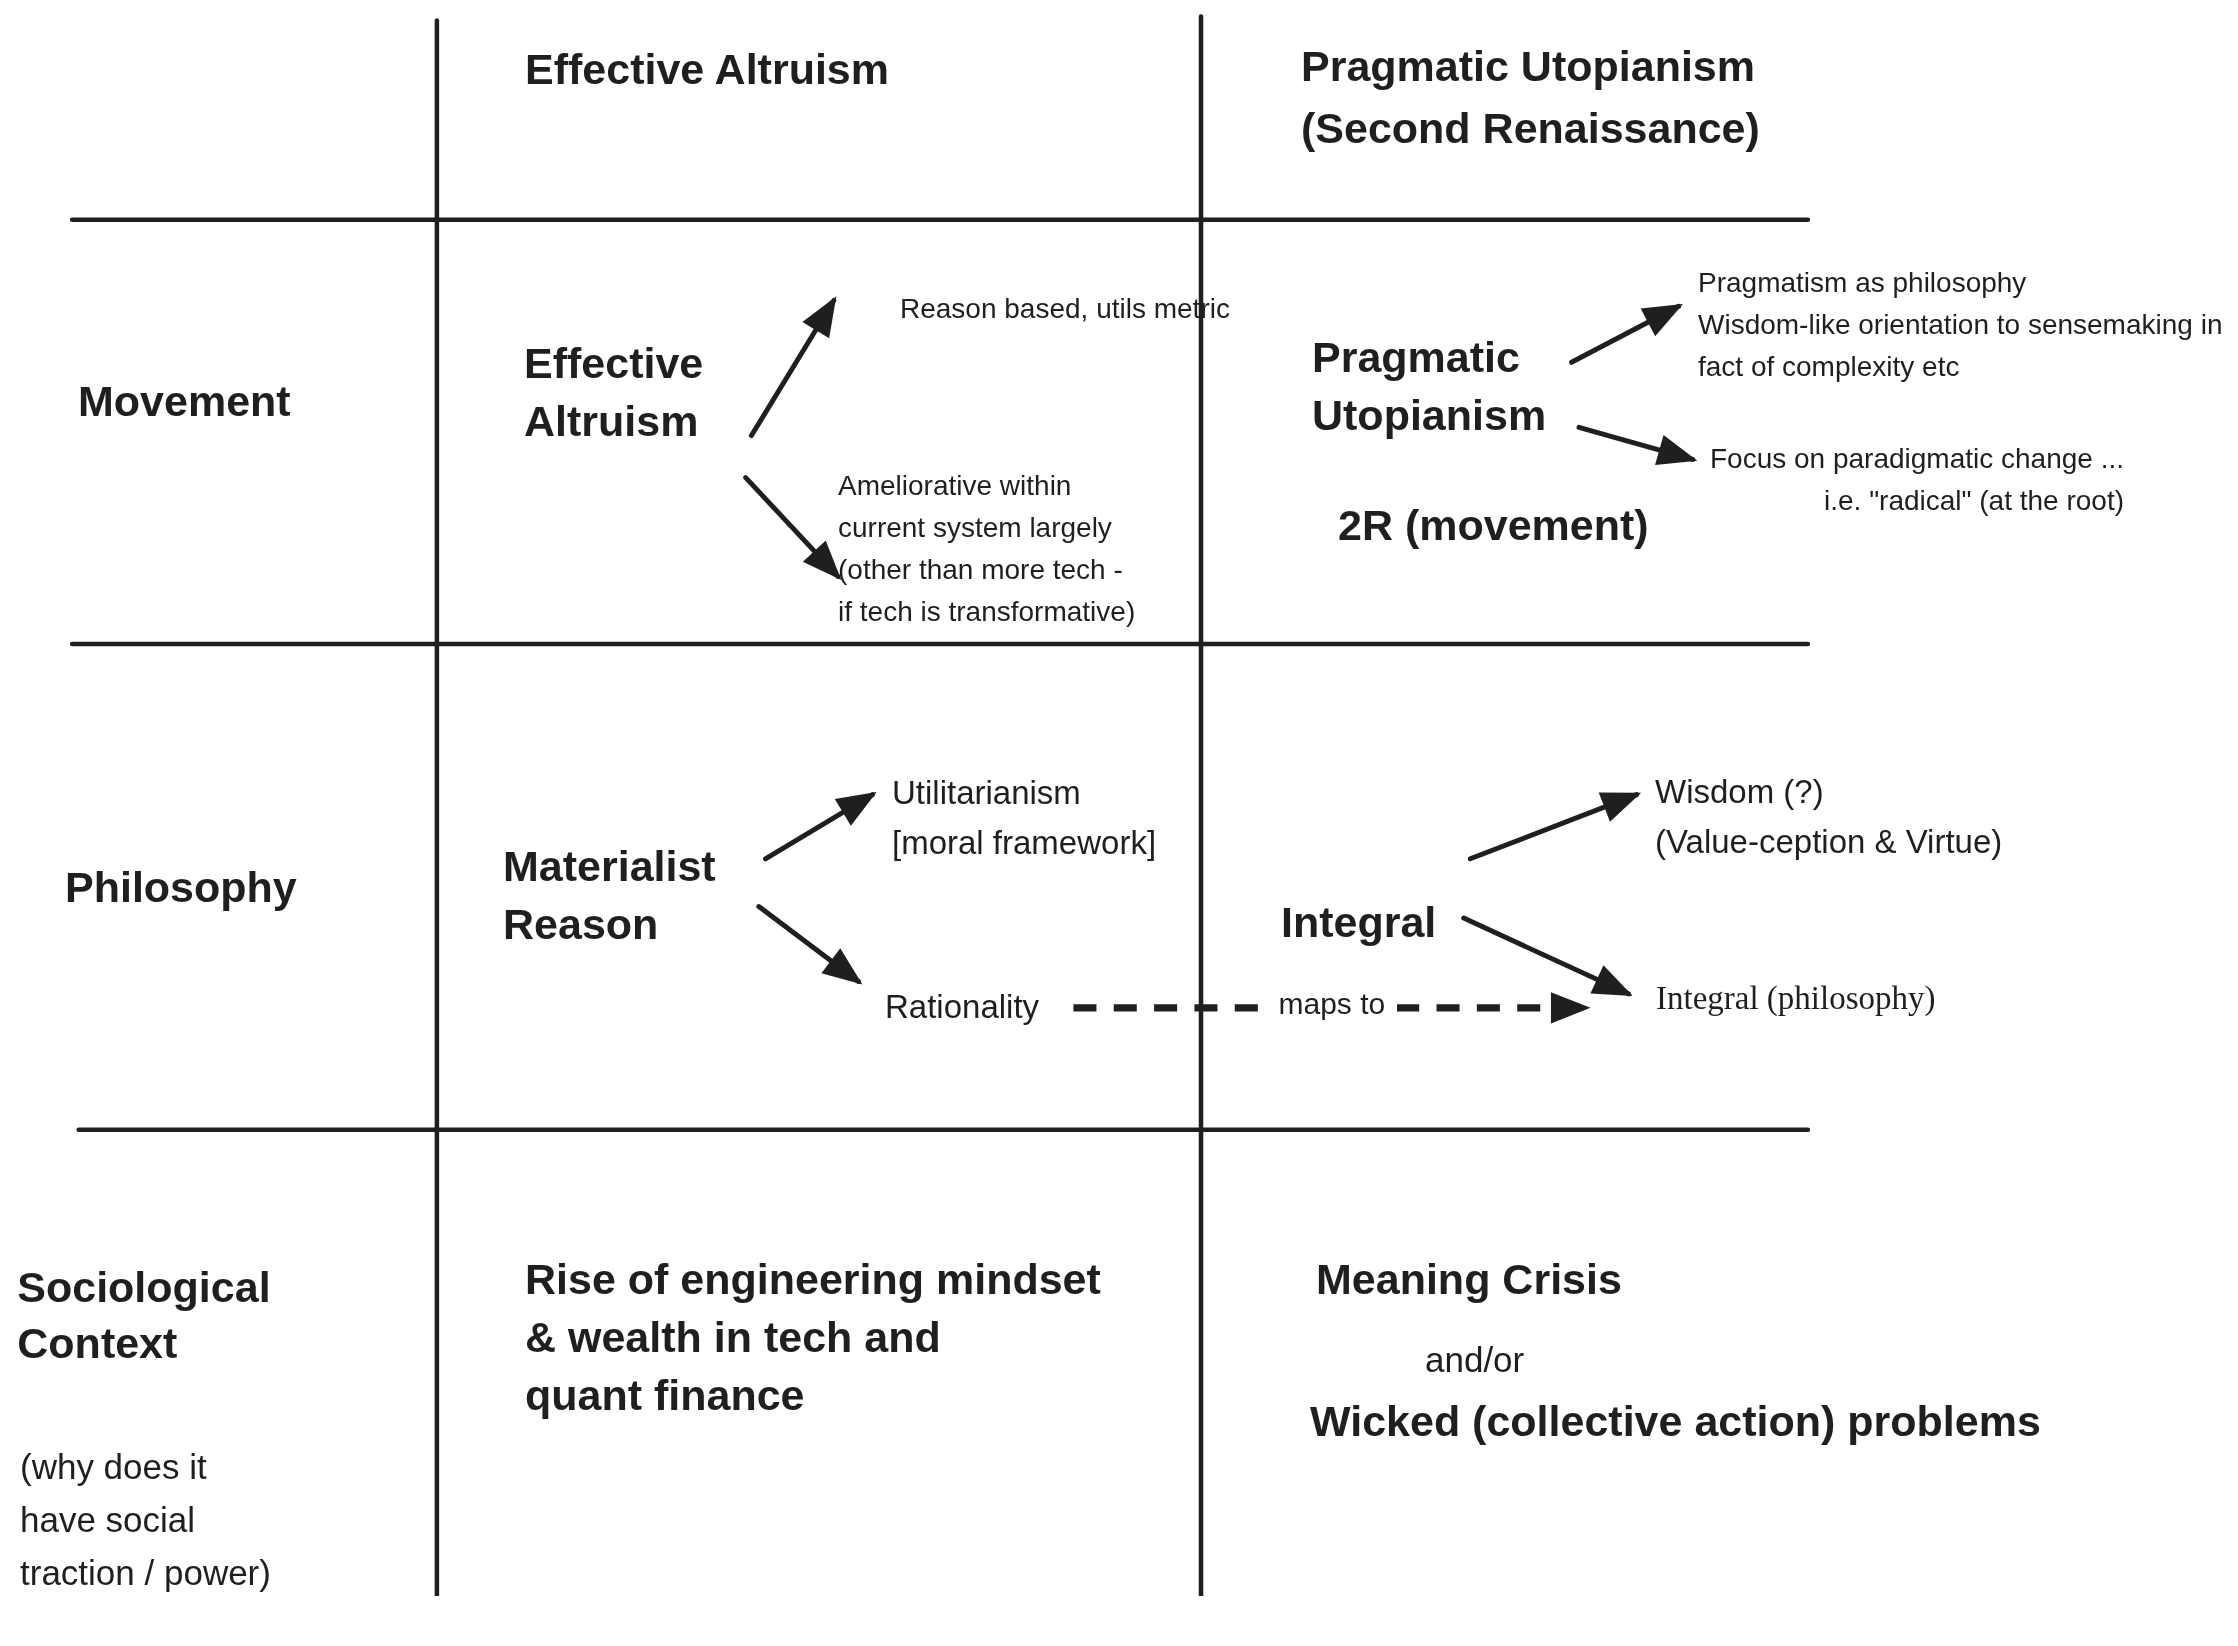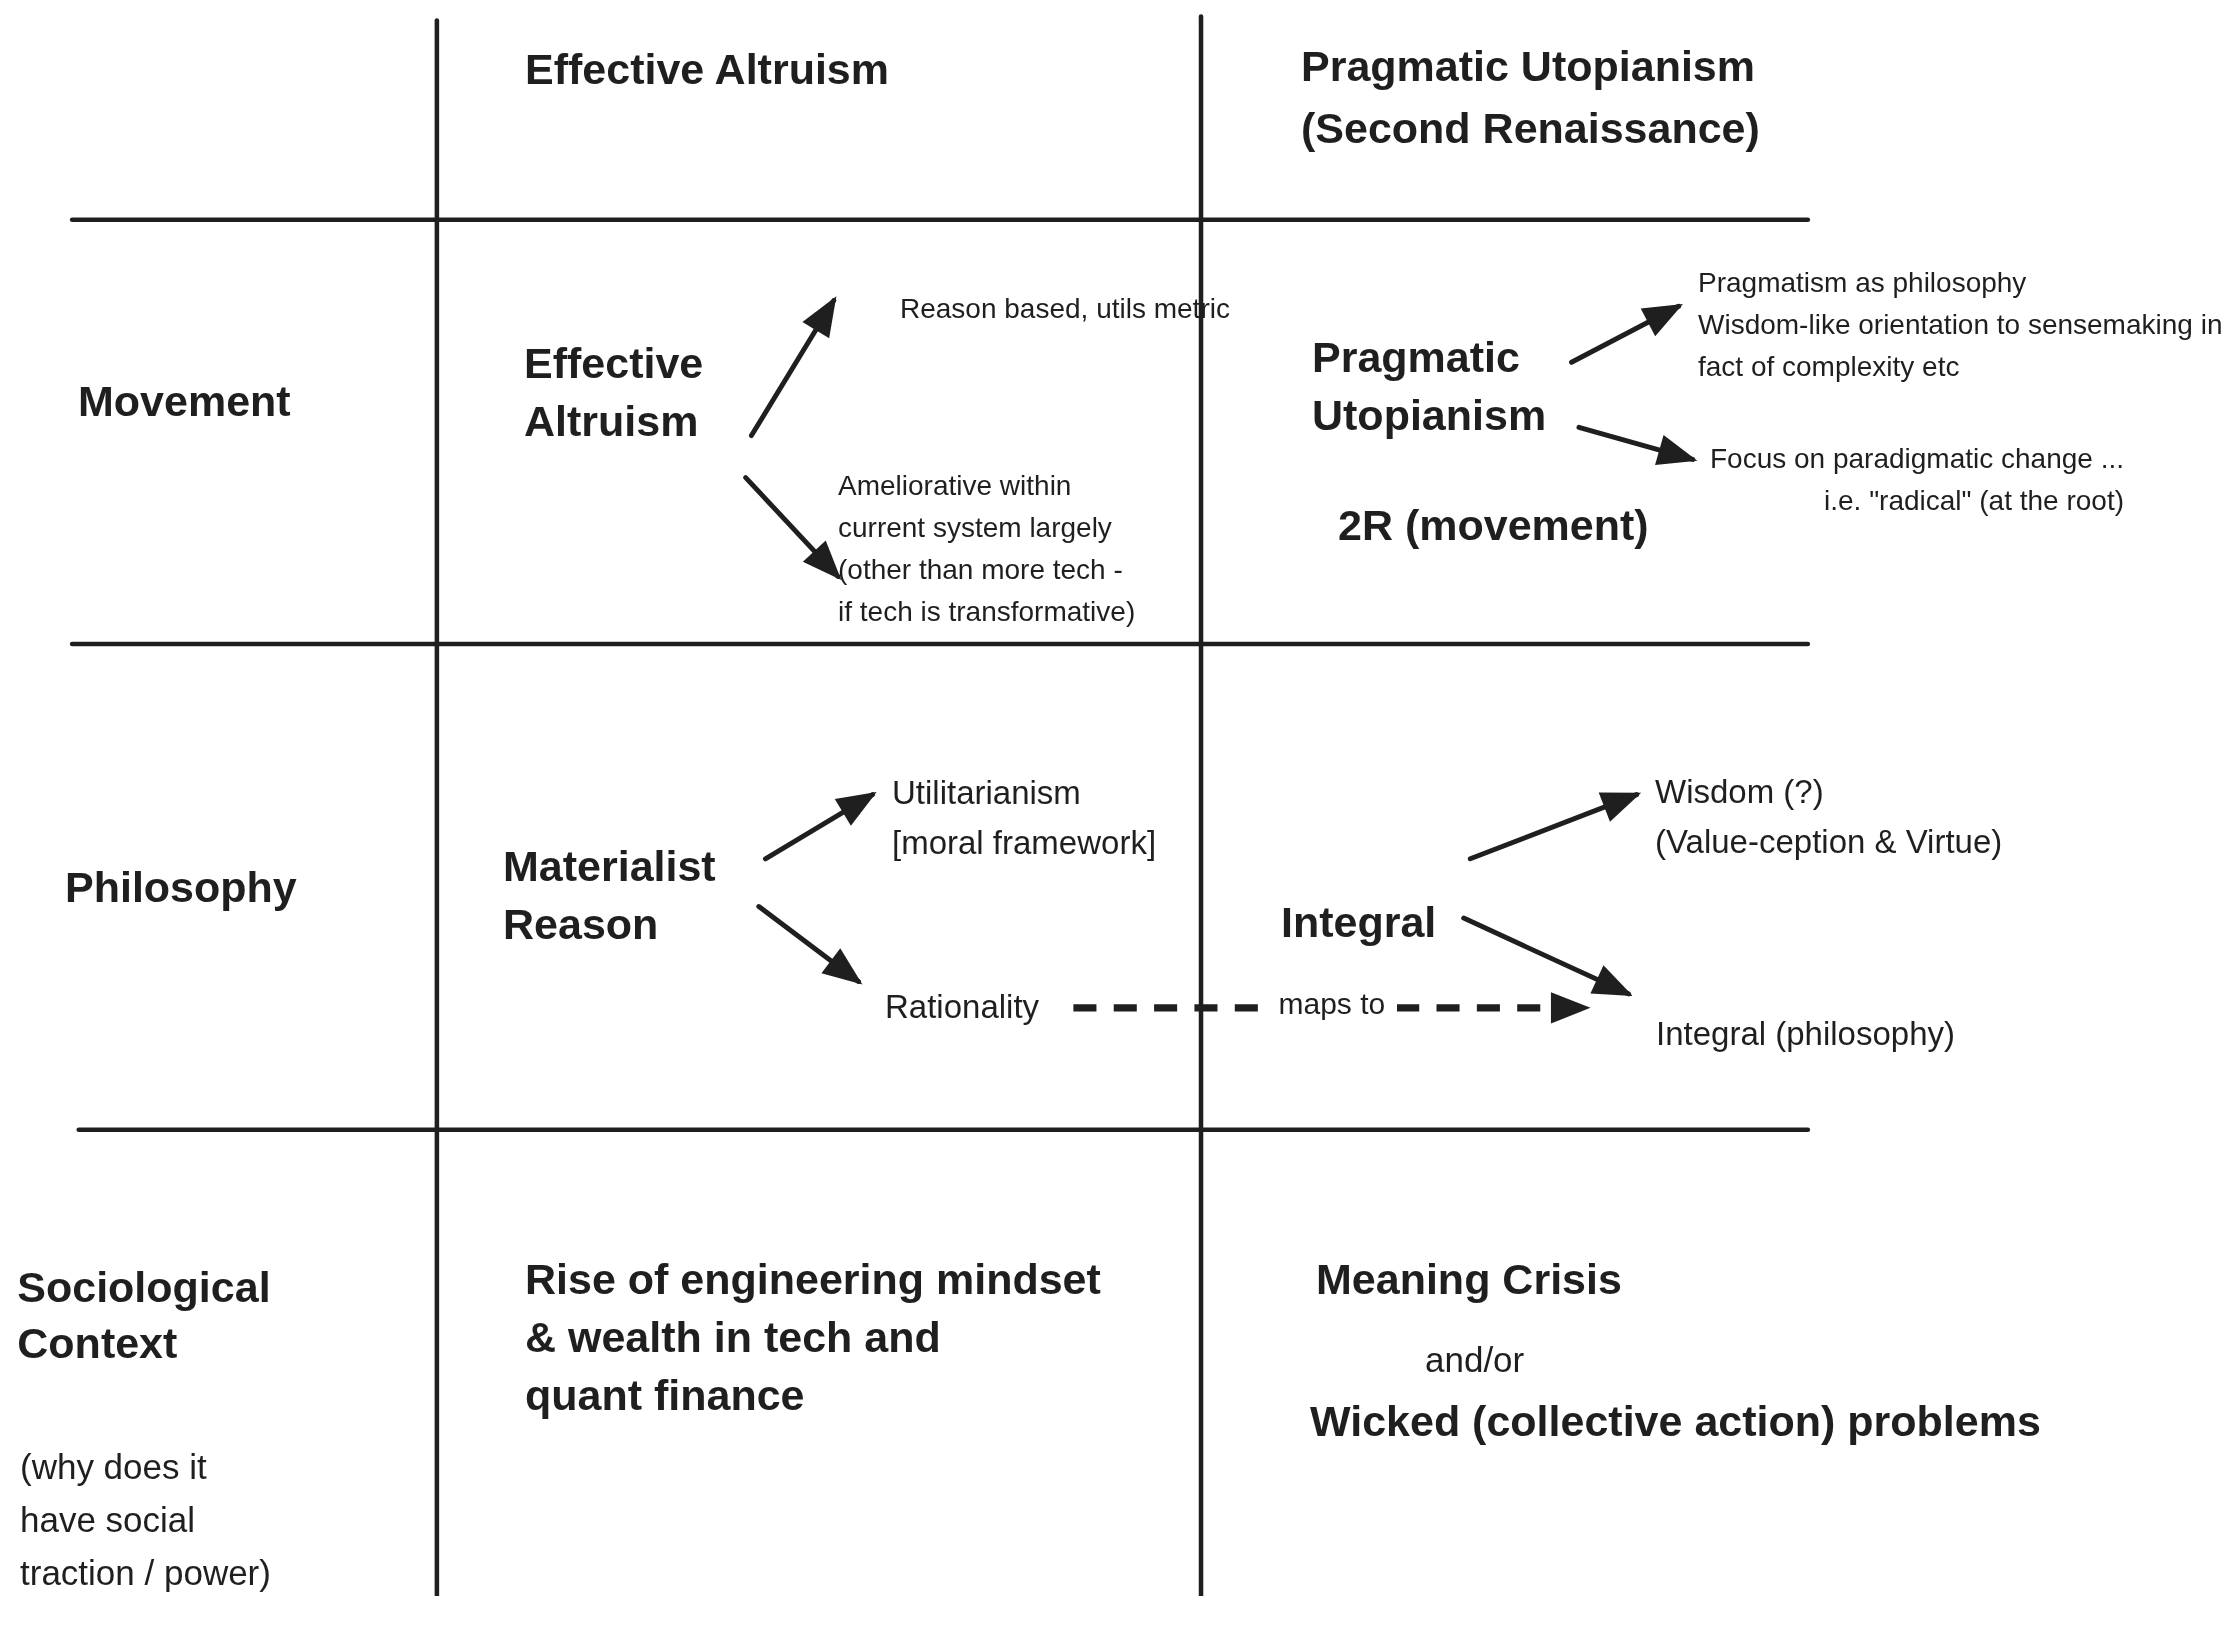--- a/index.html
+++ b/index.html
@@ -102,21 +102,21 @@
 Reason</div>
   <div class="t mid" style="left:892px; top:768px;">Utilitarianism
 [moral framework]</div>
   <div class="t mid" style="left:885px; top:982px;">Rationality</div>
 
   <div class="t maps-label" style="left:1267px; top:987px;">maps to</div>
 
   <div class="t big" style="left:1281px; top:853px;margin-top:40px;">Integral</div>
   <div class="t mid" style="left:1655px; top:767px;">Wisdom (?)
 (Value-ception &amp; Virtue)</div>
-  <div class="t mid" style="left:1656px; top:1009px;">Integral (philosophy)</div>
+  <div class="t mid" style="left:1656px; top:974px;font-family:Liberation Serif, serif;">Integral (philosophy)</div>
 
   <div class="t big" style="left:525px; top:1250px;">Rise of engineering mindset
 &amp; wealth in tech and
 quant finance</div>
   <div class="t big" style="left:1316px; top:1250px;">Meaning Crisis</div>
   <div class="t note" style="left:1425px; top:1333px;">and/or</div>
   <div class="t big" style="left:1310px; top:1392px;">Wicked (collective action) problems</div>
 
 </div>
 

